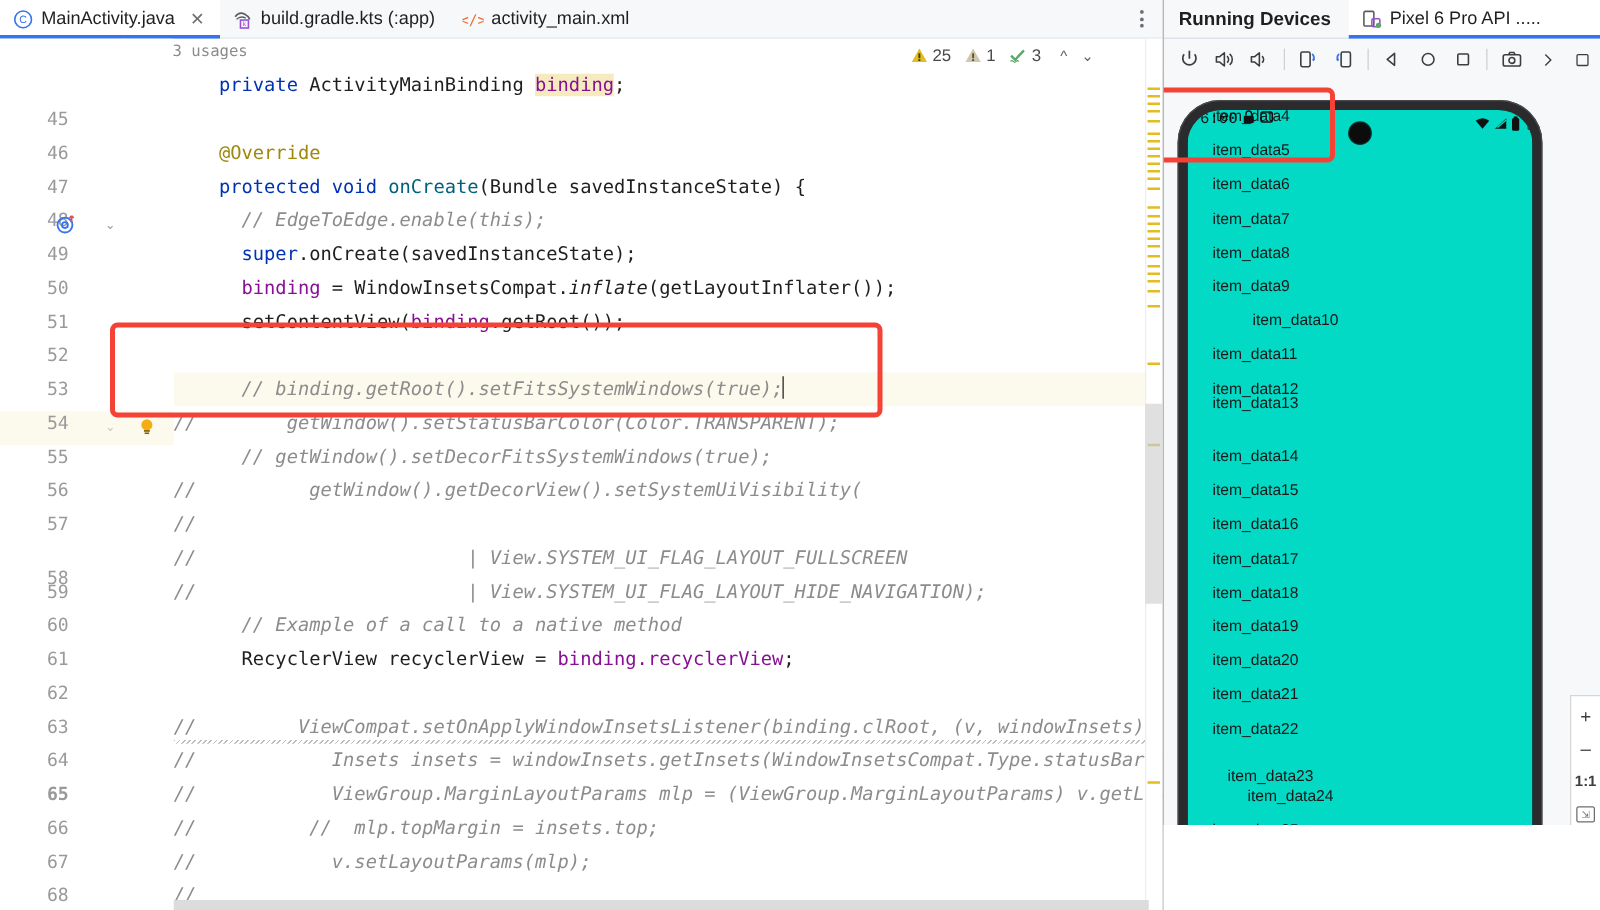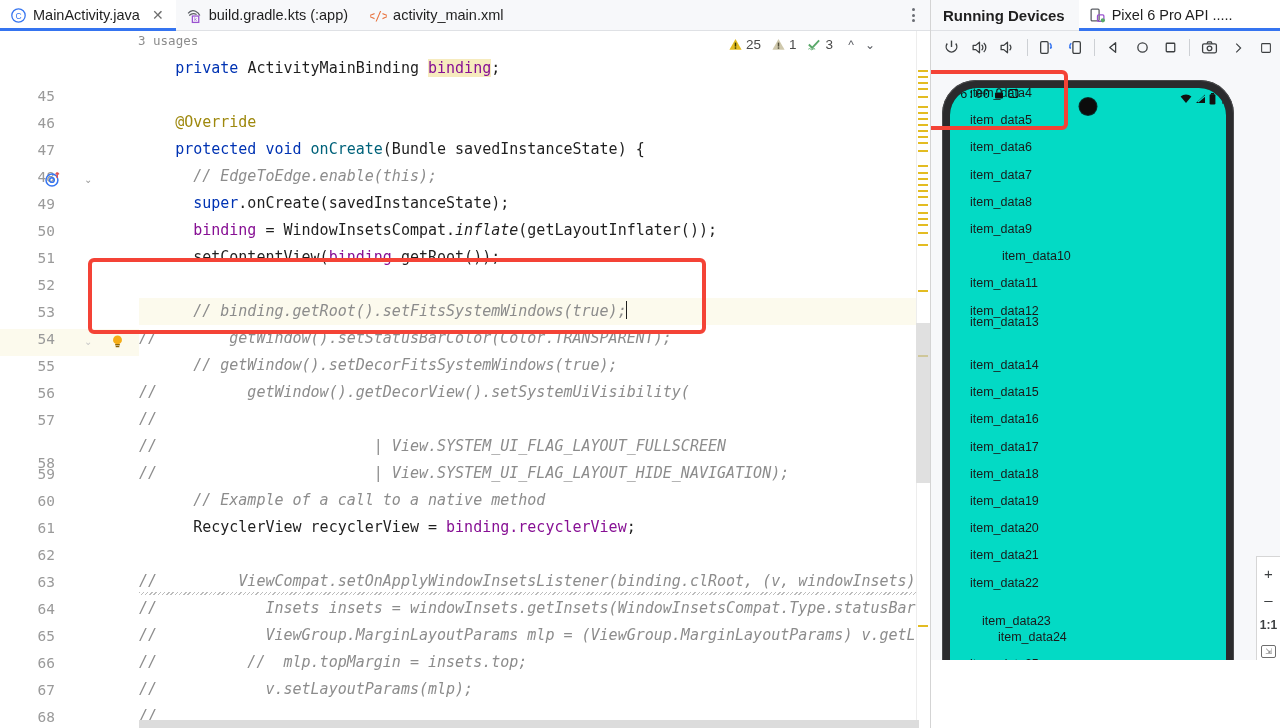--- a/index.html
+++ b/index.html
@@ -372,21 +372,21 @@
         <div class="ln" style="top: 327px;">55</div>
         <div class="ln" style="top: 354px;">56</div>
         <div class="ln" style="top: 381px;">57</div>
         <div class="ln" style="top: 424px;">58</div>
         <div class="ln" style="top: 435px;">59</div>
         <div class="ln" style="top: 462px;">60</div>
         <div class="ln" style="top: 489px;">61</div>
         <div class="ln" style="top: 516px;">62</div>
         <div class="ln" style="top: 543px;">63</div>
         <div class="ln" style="top: 570px;">64</div>
-        <div class="ln" style="top: 597px;">65</div>
+        <div class="ln" style="top: 597px; font-weight: bold;">65</div>
         <div class="ln" style="top: 624px;">66</div>
         <div class="ln" style="top: 651px;">67</div>
         <div class="ln" style="top: 678px;">68</div>
         <div class="gutter-mark" style="left: 44px; top: 140px;"><svg width="17" height="17" viewBox="0 0 16 16">
             <circle cx="7.5" cy="8.5" r="5.6" fill="none" stroke="#3574f0" stroke-width="1.4"></circle>
             <circle cx="7.5" cy="8.5" r="2.2" fill="none" stroke="#3574f0" stroke-width="1.4"></circle>
             <path d="M12.5 6.5 L12.5 1.5 M12.5 1.5 L10.9 3.2 M12.5 1.5 L14.1 3.2" stroke="#e05252" stroke-width="1.3" fill="none"></path>
           </svg></div>
         <div class="gutter-mark" style="left: 84px; top: 143px; color: rgb(154, 154, 154); font-size: 10px;">⌄</div>
         <div class="gutter-mark" style="left: 109px; top: 302px;"><svg width="17" height="17" viewBox="0 0 16 16">

